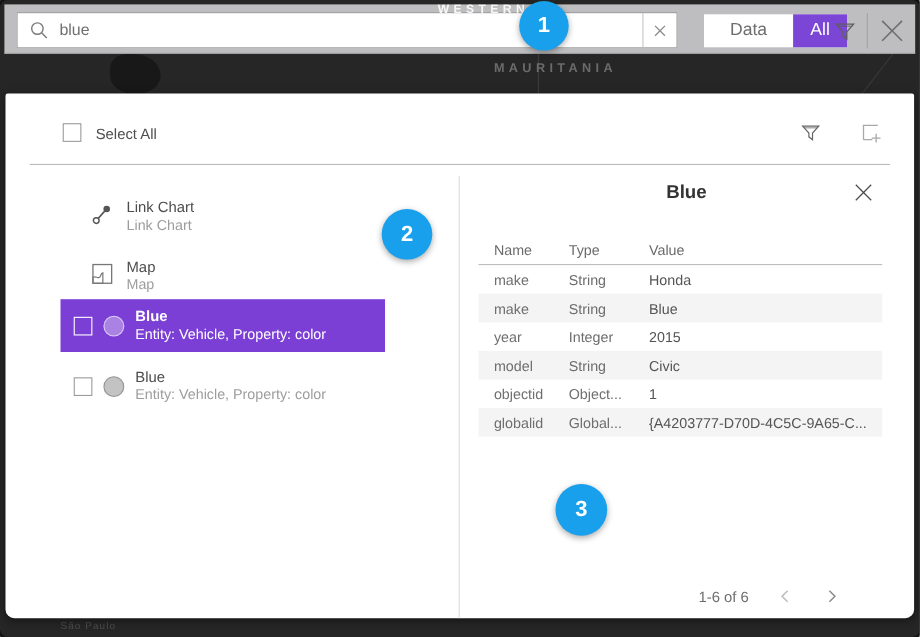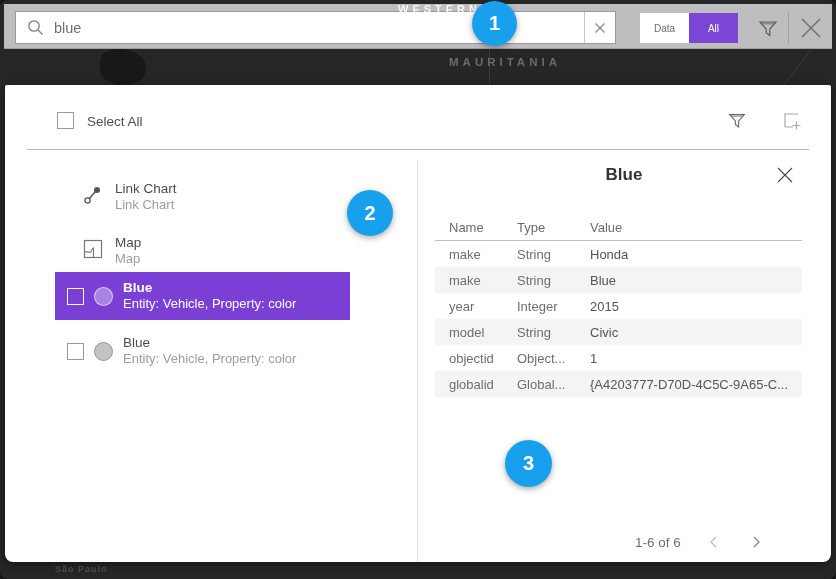--- a/index.html
+++ b/index.html
@@ -4,36 +4,36 @@
 <style>
   * { margin:0; padding:0; box-sizing:border-box; }
   body { background:#3a3a3a; font-family:"Liberation Sans", sans-serif; }
   .screen { position:relative; width:836px; height:579px; background:#262626;
             border-radius:7px; overflow:hidden; box-shadow:0 0 0 2px #111; }
 
   
   .map-label { position:absolute; color:#6b6b6b; font-weight:bold; letter-spacing:4px; font-size:11.5px; z-index:1; }
   .map-label.west { color:rgba(255,255,255,0.88); top:3px; left:398px; z-index:3; font-size:11px; }
   .map-label.mauritania { top:56px; left:449px; }
-  .map-label.tiny { top:564px; left:55px; font-size:9px; letter-spacing:1px; color:#4f4f4f; font-weight:bold; }
+  .map-label.tiny { top:564px; left:55px; font-size:9px; letter-spacing:1px; color:#4f4f4f; font-weight:normal; }
   .map-line-v { position:absolute; left:489px; top:49px; width:1px; height:36px; background:#3c3c3c; z-index:1;}
   .map-line-d { position:absolute; left:795px; top:44px; width:1px; height:52px; background:#383838; transform:rotate(38deg); z-index:1;}
   .map-blob { position:absolute; left:100px; top:49px; width:46px; height:36px; background:#181818; border-radius:40% 60% 50% 50%; z-index:1;}
 
   
   .toolbar { position:absolute; top:4px; left:4px; right:4px; height:45px;
              background:rgba(197,197,199,0.96); border-bottom:1px solid #9f9f9f; z-index:2; }
   .search-box { position:absolute; left:11px; top:7px; width:601px; height:33px; background:#fff;
                 border:1px solid #9a9a9a; display:flex; align-items:center; }
   .search-box .sicon { margin-left:11px; display:flex; }
   .search-value { margin-left:10px; font-size:14.5px; color:#6f6f6f; flex:1; }
   .clear-btn { width:31px; height:100%; border-left:1px solid #c6c6c6; display:flex; align-items:center; justify-content:center; cursor:pointer; }
   .toggle-group { position:absolute; left:636px; top:9px; height:30px; display:flex; background:#fff; }
   .toggle-opt { width:49px; height:30px; display:flex; align-items:center; justify-content:center;
-                font-size:10px; color:#6e6e6e; cursor:pointer; }
+                font-size:16px; color:#6e6e6e; cursor:pointer;margin-left:16px; }
   .toggle-opt.active { background:#7b45d6; color:#fff; }
   .tb-filter { position:absolute; left:752px; top:13px; width:24px; height:24px; cursor:pointer; }
   .tb-div { position:absolute; left:784px; top:8px; width:1px; height:32px; background:#a2a2a2; }
   .tb-close { position:absolute; left:792px; top:9px; width:30px; height:30px; cursor:pointer; }
 
   
   .callout { position:absolute; border-radius:50%; background:#18a0ec; color:#fff; font-weight:bold;
              display:flex; align-items:center; justify-content:center; font-size:20px;
              box-shadow:0 2px 6px rgba(0,0,0,0.35); z-index:10; }
   .callout.c1 { left:472px; top:1px;   width:45px; height:45px; }

